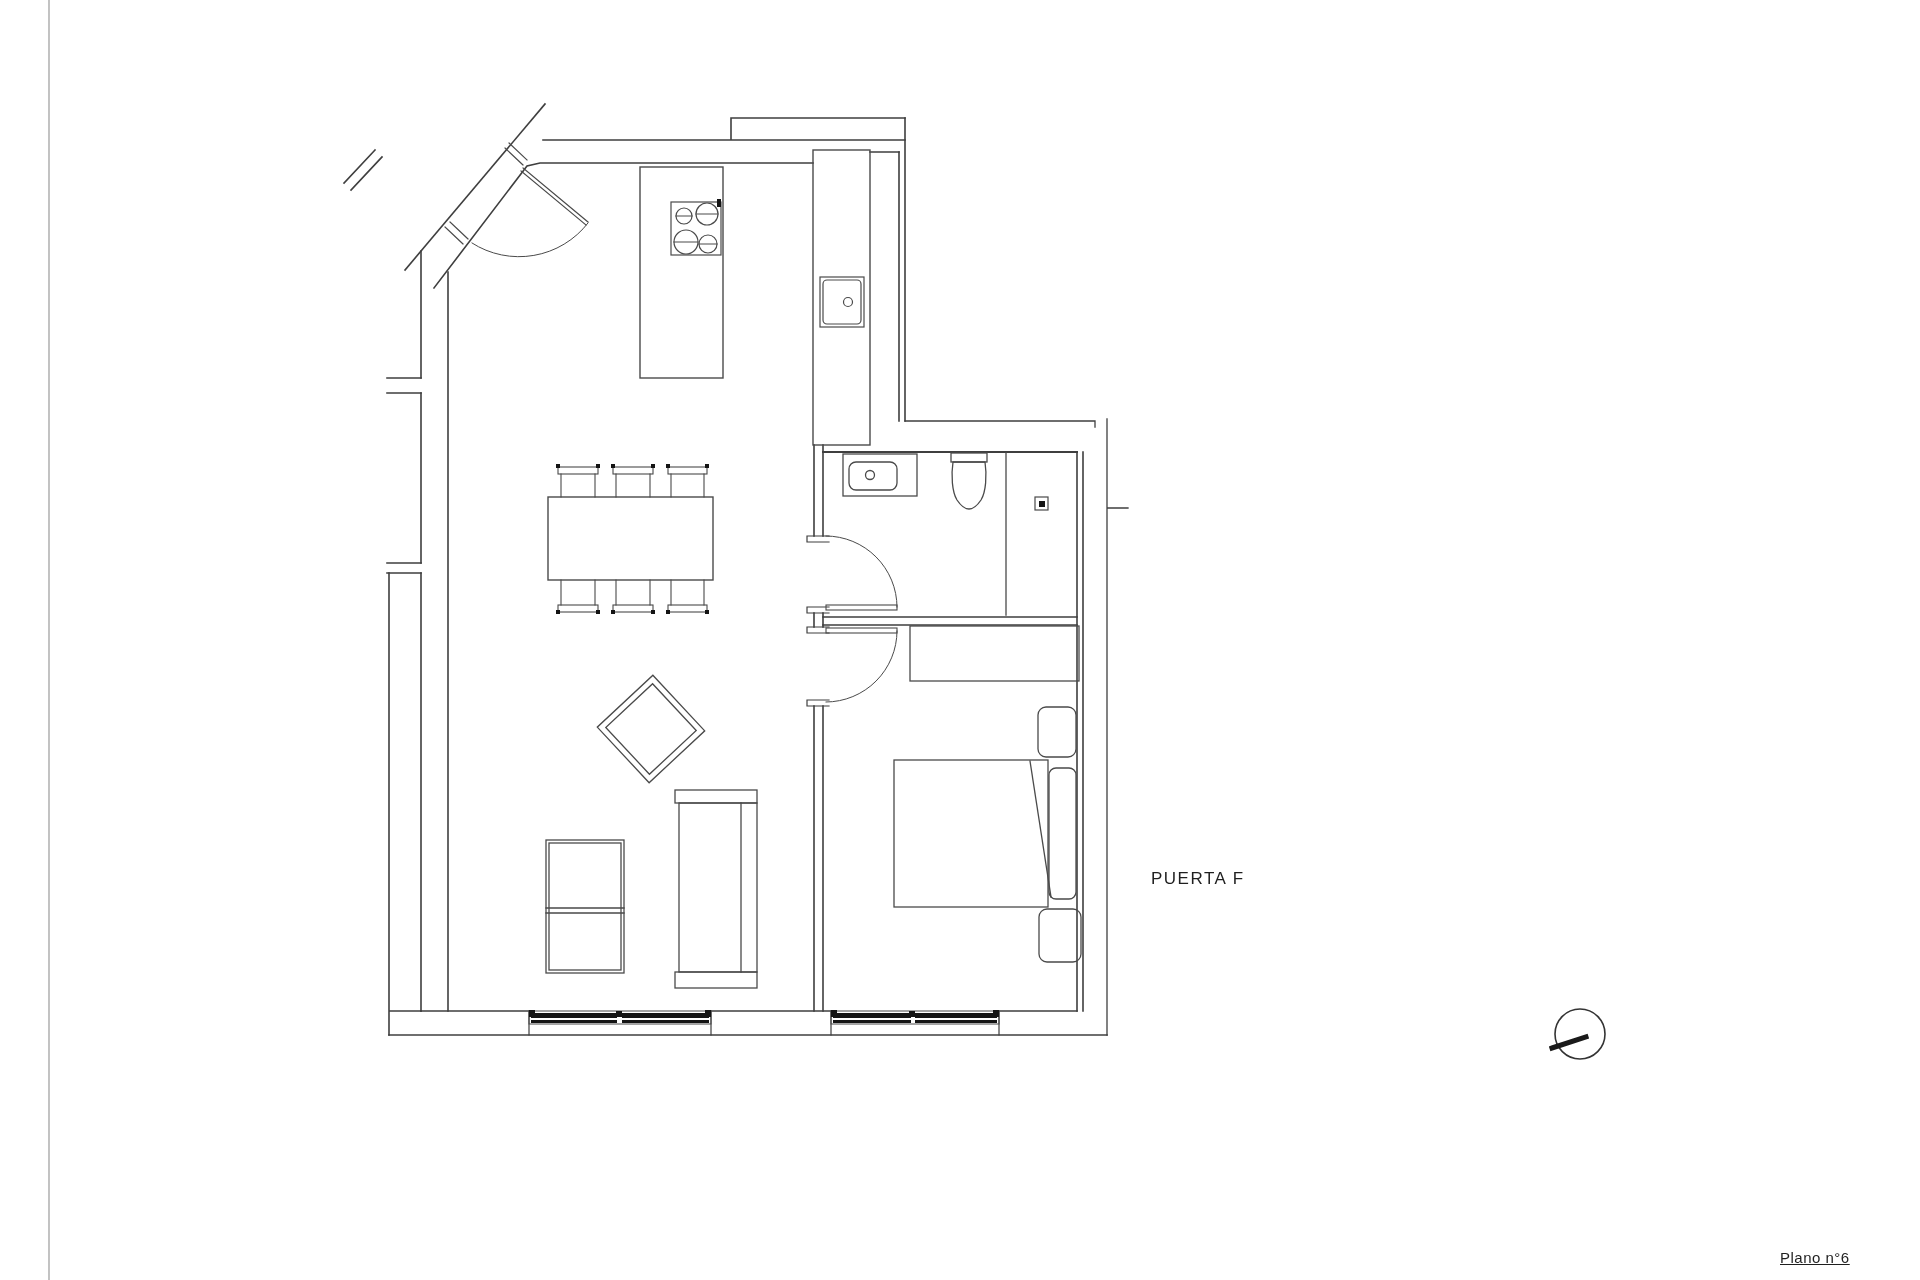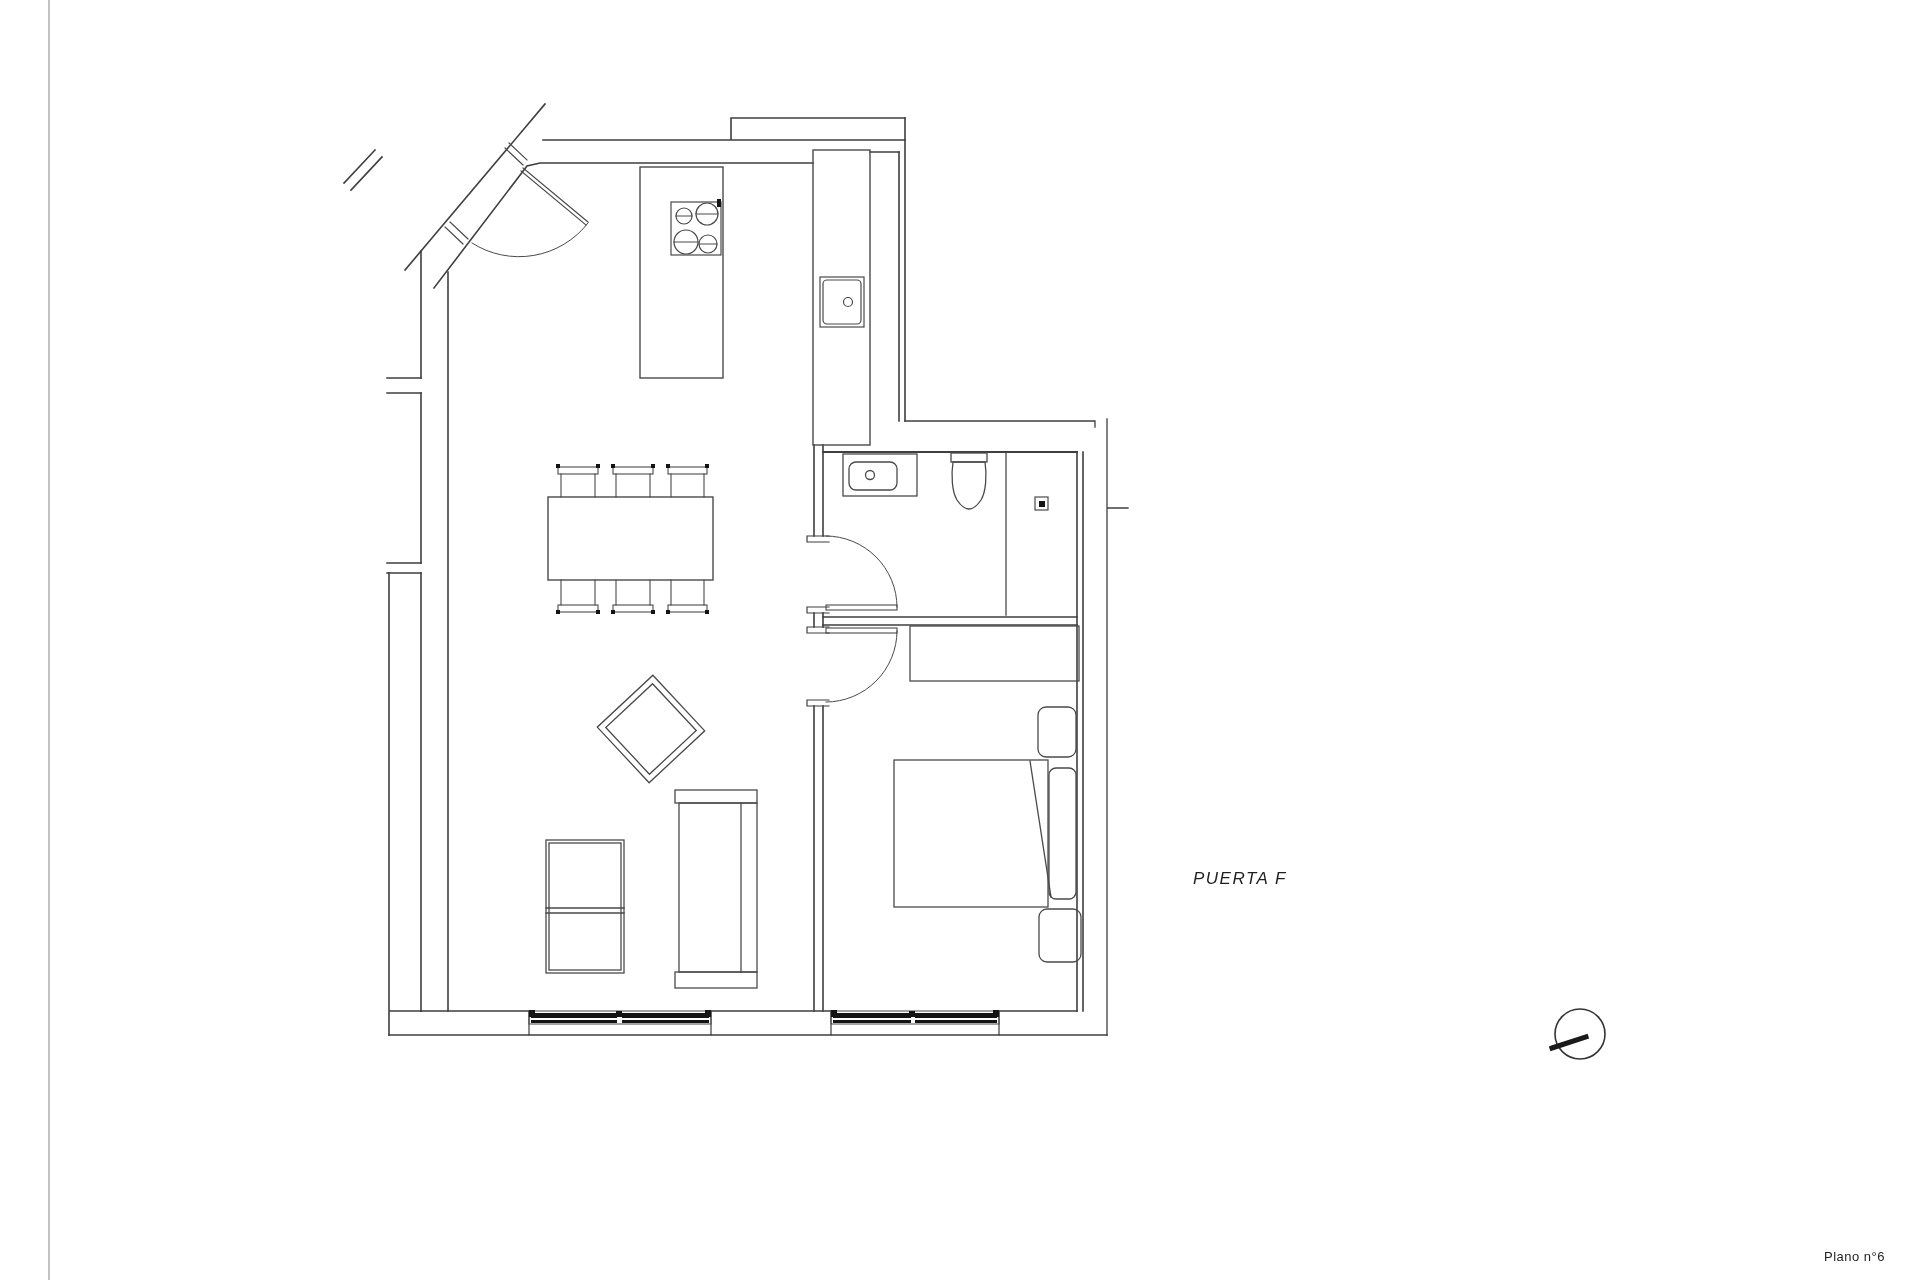--- a/index.html
+++ b/index.html
@@ -1,21 +1,21 @@
 <!DOCTYPE html>
 <html><head>
 <meta charset="utf-8">
 <style>
   html,body{margin:0;padding:0;background:#ffffff;}
   #sheet{position:relative;width:1920px;height:1280px;background:#ffffff;overflow:hidden;
          font-family:"Liberation Sans", sans-serif;}
   #plan-svg{position:absolute;left:0;top:0;}
   .floor-label{position:absolute;color:#1f1f1f;white-space:nowrap;}
-  #puerta-label{left:1193px;top:869px;font-size:17px;letter-spacing:1.5px;font-style:italic;}
-  #plano-label{left:1824px;top:1249px;font-size:13px;letter-spacing:0.5px;}
+  #puerta-label{left:1151px;top:869px;font-size:17px;letter-spacing:1.5px;}
+  #plano-label{left:1780px;top:1249px;font-size:15px;letter-spacing:0.5px;text-decoration:underline;}
 </style>
 </head>
 <body>
 
 <div id="sheet">
 
 <svg id="plan-svg" width="1920" height="1280" viewBox="0 0 1920 1280" fill="none" stroke-linecap="square">
 
   <line x1="49" y1="0" x2="49" y2="1280" stroke="#9a9a9a" stroke-width="1.2"></line>
 

